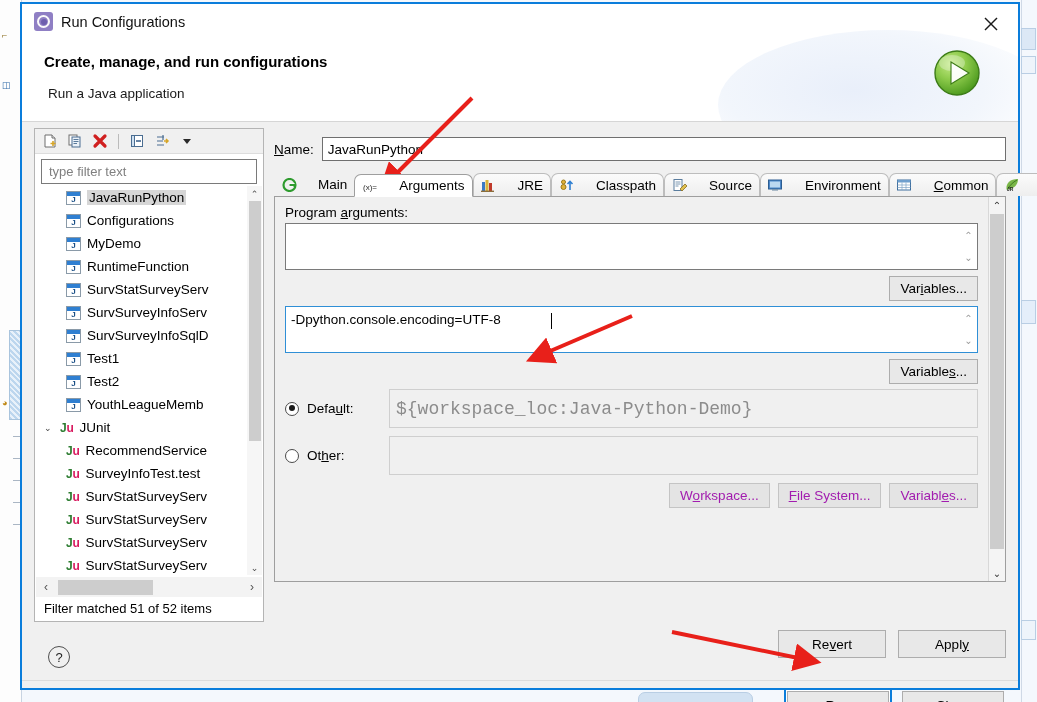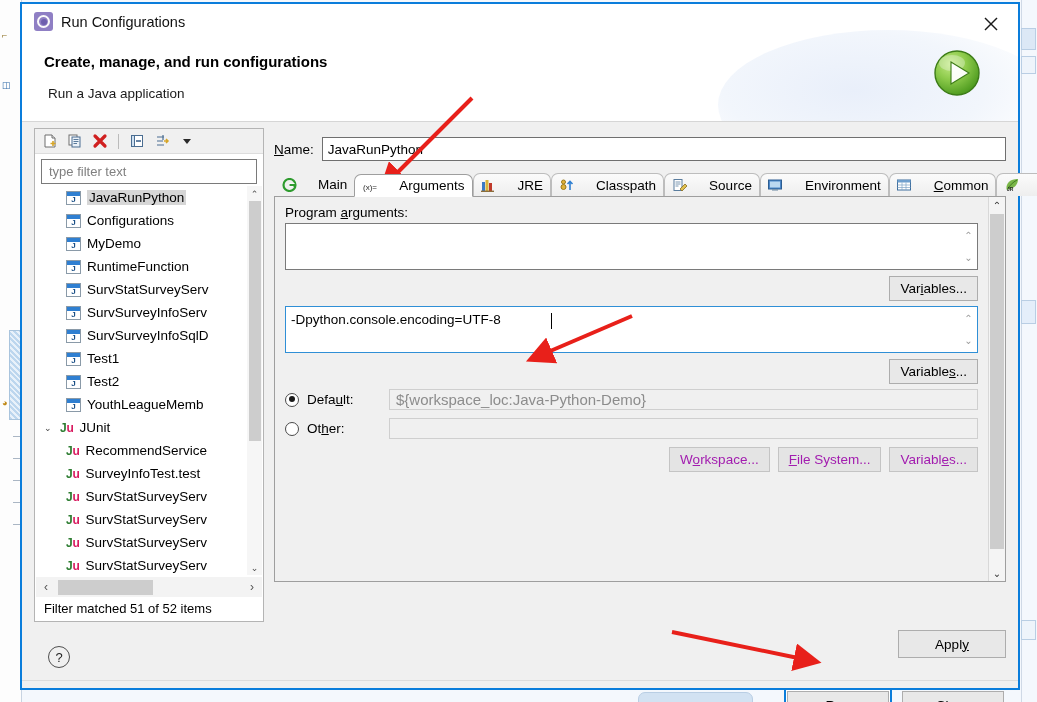--- a/index.html
+++ b/index.html
@@ -167,22 +167,22 @@
   .btn.disabled { color:#a21caf; background:#e4e4e4; border-color:#c4c4c4; cursor:default; }
   .btn-right { display:flex; justify-content:flex-end; margin-top:6px; }
 
   .radio-line { display:flex; align-items:center; gap:8px; margin-bottom:8px; }
   .radio { width:14px; height:14px; border:1.5px solid #4a4a4a; border-radius:50%;
       background:#fff; position:relative; flex:none; cursor:pointer; }
   .radio.on::after { content:""; position:absolute; left:2.5px; top:2.5px; width:6px; height:6px;
       background:#1a1a1a; border-radius:50%; }
   .radio-label { width:74px; font-size:13.5px; }
   .radio-label u { text-decoration:underline; }
-  .wd-input { flex:1; height:21px; border:1px solid #cfcfcf; background:#f0f0f0;
-      display:flex; align-items:center; padding:0 6px; font-size:15px; color:#8c8c8c; }
+  .wd-input { flex:1; height:39px; border:1px solid #cfcfcf; background:#f0f0f0;
+      display:flex; align-items:center; padding:0 6px; font-size:18px; color:#8c8c8c;font-family:Liberation Mono, monospace; }
   .wd-input.blank { color:transparent; }
   .wd-btnrow { display:flex; justify-content:flex-end; gap:8px; margin-top:8px; }
 
   
   .apply-row { position:absolute; right:12px; top:508px; display:flex; gap:12px; }
   .apply-row .btn { min-width:108px; height:28px; }
 
   .footer-sep { position:absolute; left:0; right:0; top:558px; height:1px; background:#dcdcdc; }
 
   .run-row { position:absolute; right:14px; top:566px; display:flex; gap:10px; align-items:center; }
@@ -583,20 +583,21 @@
 
         <div class="content-vscroll">
           <div class="arrow">⌃</div>
           <div class="thumb"></div>
           <div class="arrow" style="position:absolute;bottom:0;left:0;right:0;">⌄</div>
         </div>
       </div>
     </div>
 
     <div class="apply-row">
+      <button class="btn">Re<u>v</u>ert</button>
       <button class="btn">Appl<u>y</u></button>
     </div>
 
     <div class="footer-sep"></div>
 
     <div class="run-row">
       <span class="btn-default-wrap">
         <button class="btn"><u>R</u>un</button>
       </span>
       <button class="btn">Close</button>

